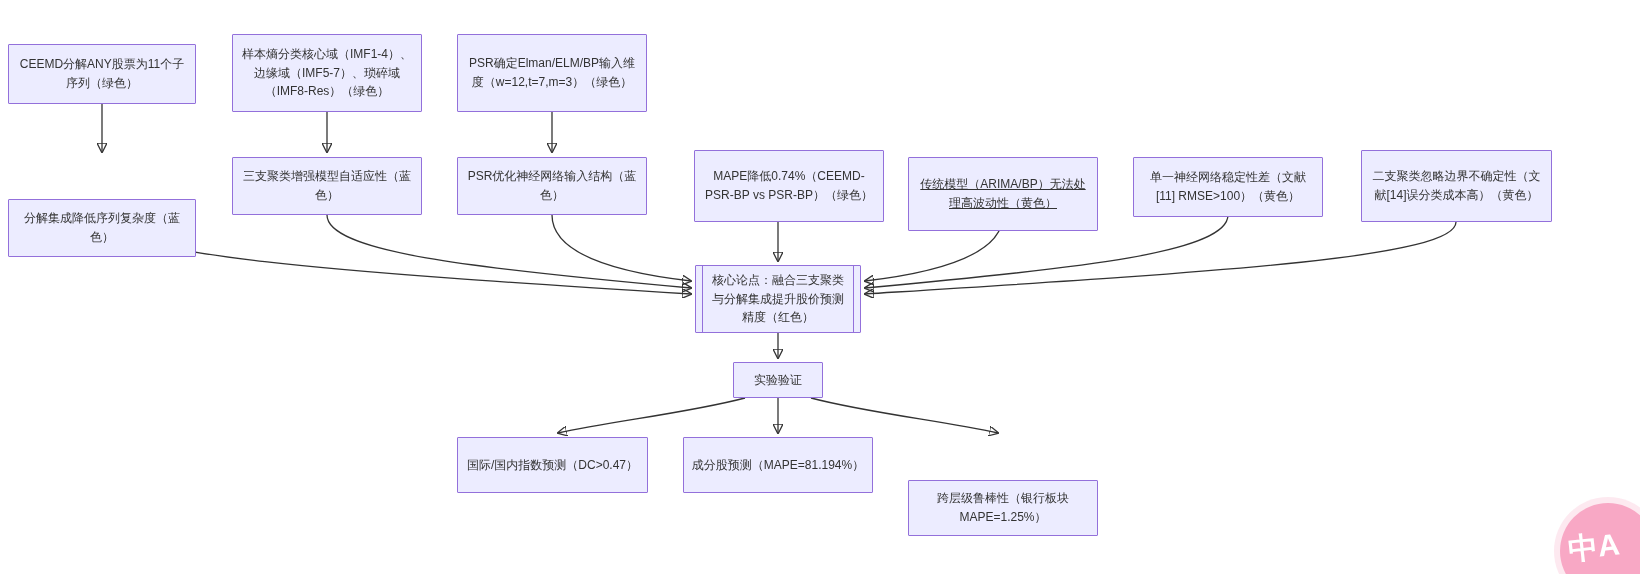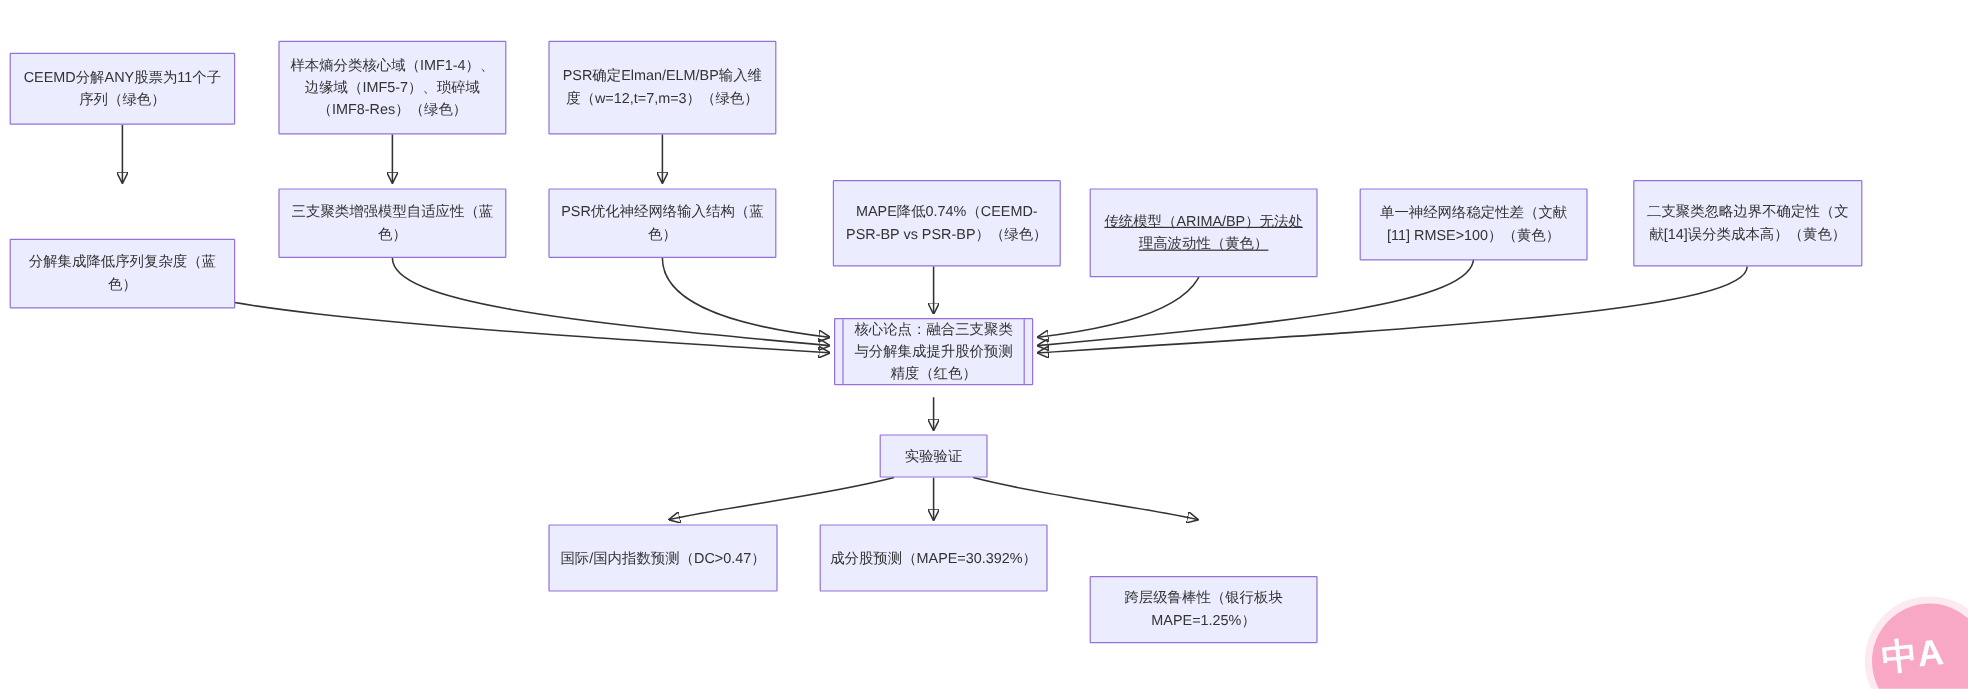--- a/index.html
+++ b/index.html
@@ -22,21 +22,21 @@
   #nA{left:8px;   top:44px;  width:188px; height:60px;}
   #nB{left:232px; top:34px;  width:190px; height:78px;}
   #nC{left:457px; top:34px;  width:190px; height:78px;}
   #nD{left:8px;   top:157px; width:188px; height:58px;margin-top:42px;}
   #nE{left:232px; top:157px; width:190px; height:58px;}
   #nF{left:457px; top:157px; width:190px; height:58px;}
   #nG{left:683px; top:150px; width:190px; height:72px;margin-left:11px;}
   #nH{left:908px; top:157px; width:190px; height:74px;text-decoration:underline;}
   #nI{left:1133px;top:157px; width:190px; height:60px;}
   #nJ{left:1361px;top:150px; width:191px; height:72px;}
-  #nCore{left:695px;top:265px;width:166px;height:56px;padding:4px 14px;}
+  #nCore{left:695px;top:265px;width:166px;height:68px;padding:4px 14px;}
   #nCore::before,#nCore::after{
     content:"";position:absolute;top:0;bottom:0;width:1px;background:#9370DB;
   }
   #nCore::before{left:6px;}
   #nCore::after{right:6px;}
   #nExp{left:733px;top:362px;width:90px;height:36px;font-family:Liberation Serif, serif;}
   #nK{left:457px; top:437px; width:191px; height:56px;}
   #nL{left:683px; top:437px; width:190px; height:56px;}
   #nM{left:908px; top:437px; width:190px; height:56px;margin-top:43px;}
   
@@ -93,20 +93,20 @@
   <div class="node" id="nG">MAPE降低0.74%（CEEMD-PSR-BP vs PSR-BP）（绿色）</div>
   <div class="node" id="nH">传统模型（ARIMA/BP）无法处理高波动性（黄色）</div>
   <div class="node" id="nI">单一神经网络稳定性差（文献[11] RMSE&gt;100）（黄色）</div>
   <div class="node" id="nJ">二支聚类忽略边界不确定性（文献[14]误分类成本高）（黄色）</div>
 
   <div class="node" id="nCore">核心论点：融合三支聚类与分解集成提升股价预测精度（红色）</div>
 
   <div class="node" id="nExp">实验验证</div>
 
   <div class="node" id="nK">国际/国内指数预测（DC&gt;0.47）</div>
-  <div class="node" id="nL">成分股预测（MAPE=30.392%）</div>
+  <div class="node" id="nL">成分股预测（MAPE=81.194%）</div>
   <div class="node" id="nM">跨层级鲁棒性（银行板块MAPE=1.25%）</div>
 
   <div class="badge">
     <span>中A</span>
   </div>
 
 </div>
 
 </body></html>

